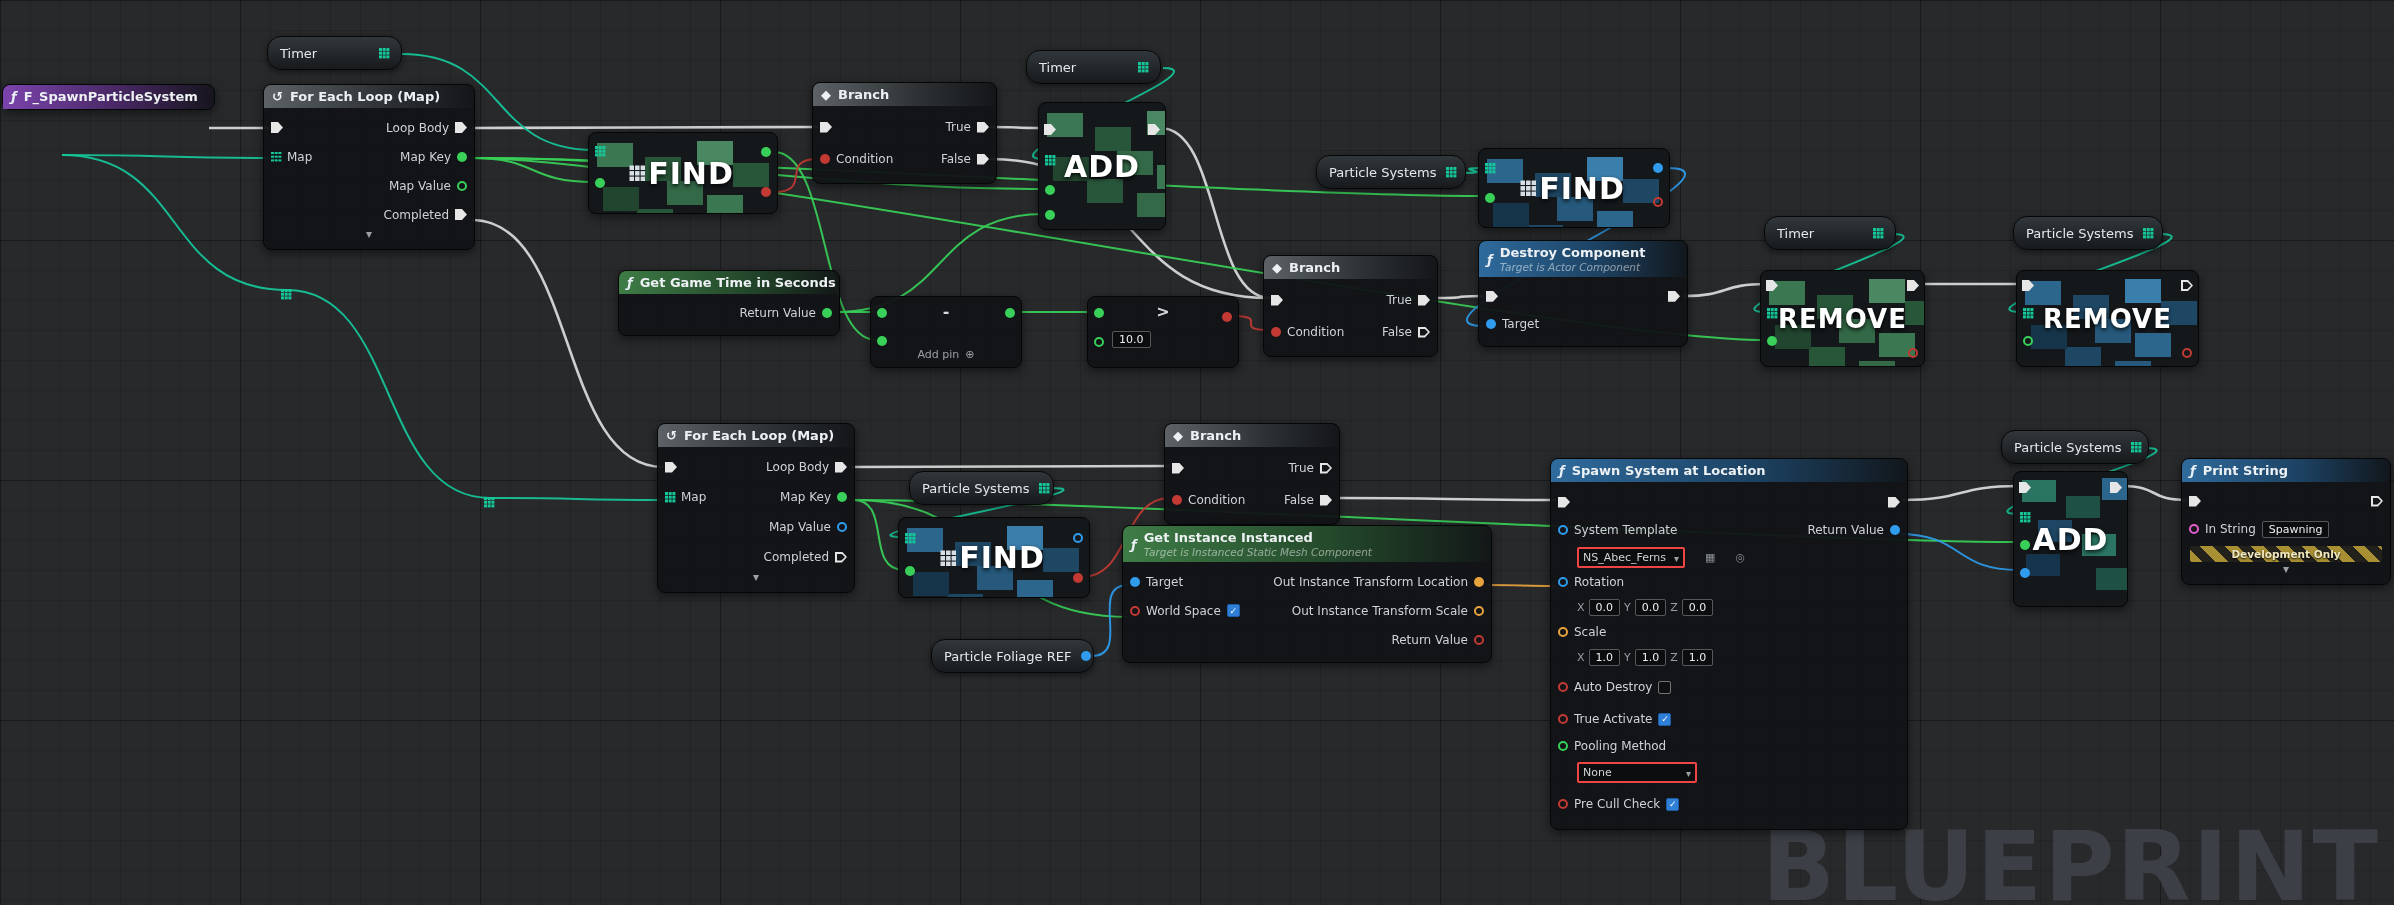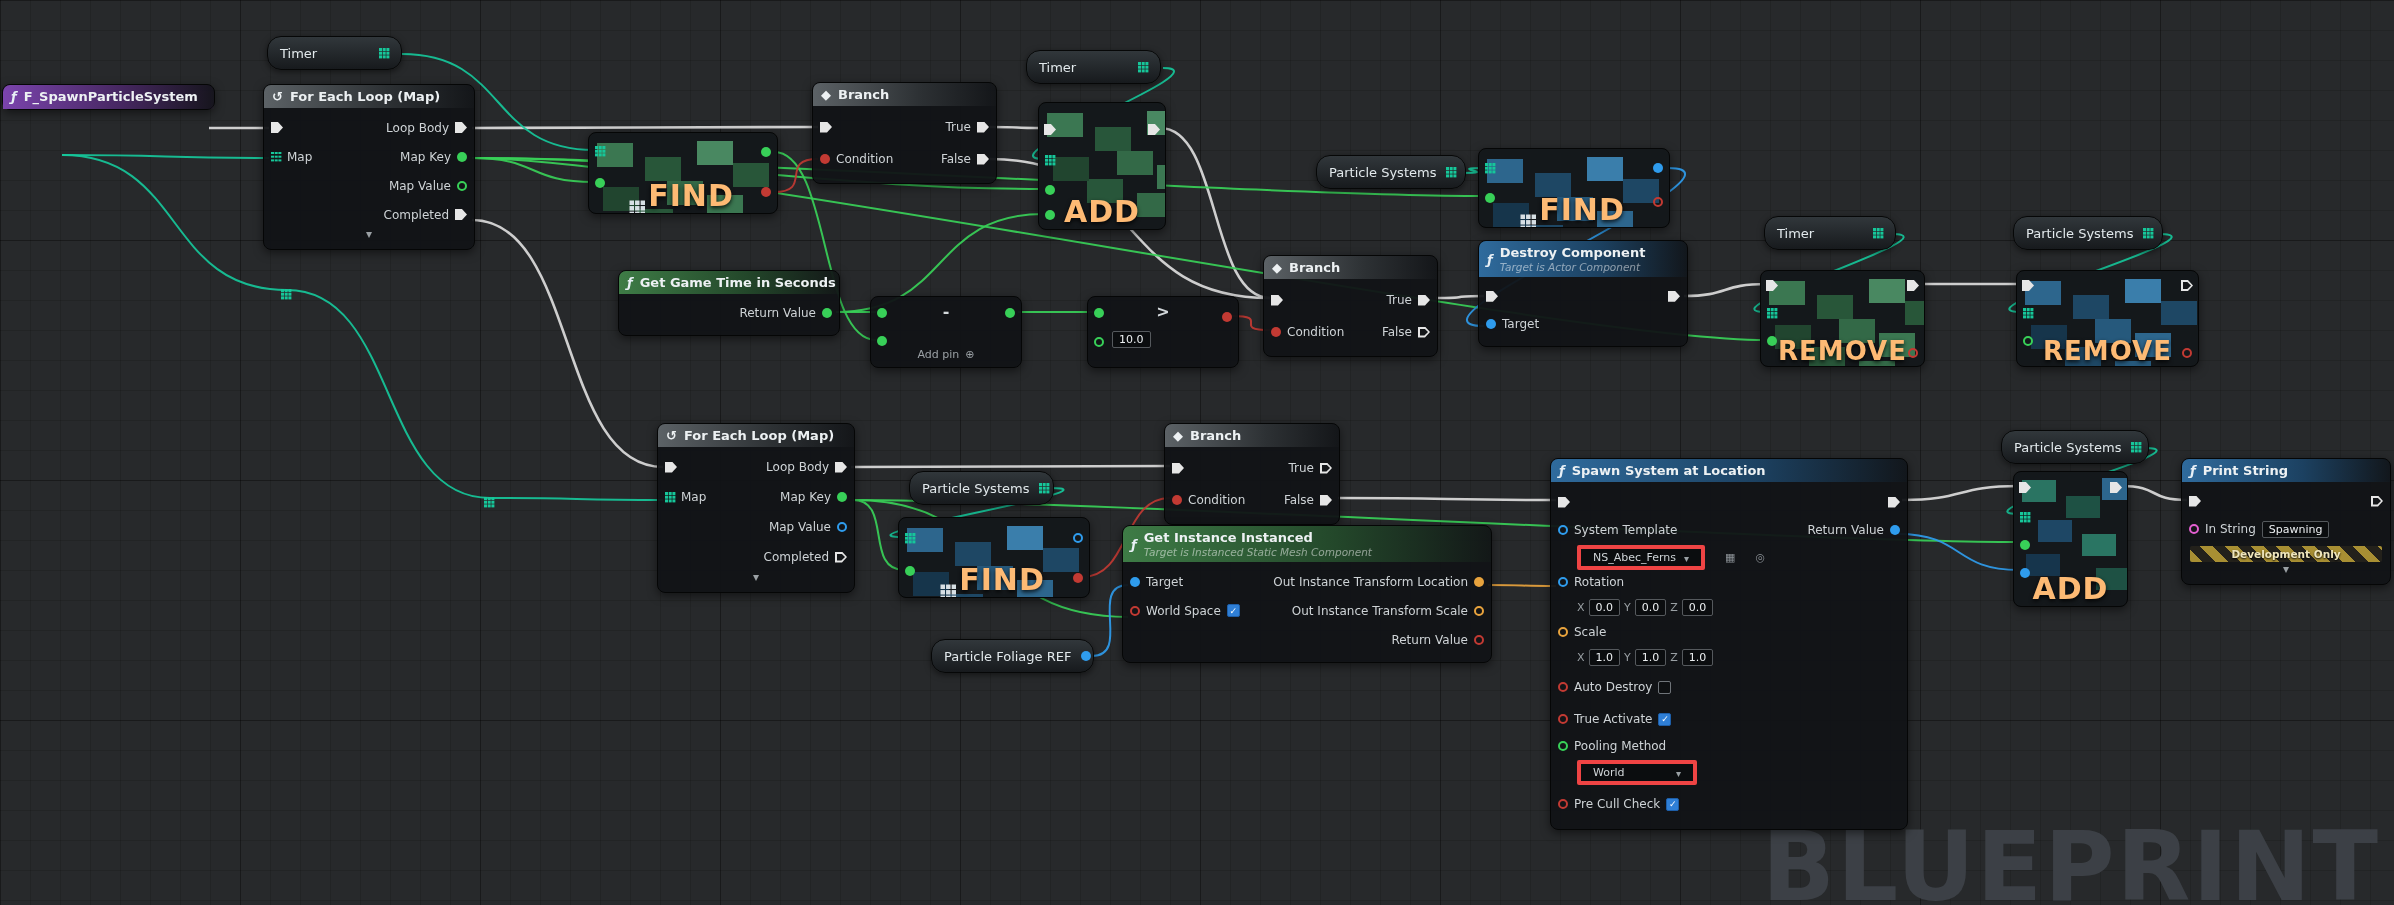--- a/index.html
+++ b/index.html
@@ -49,22 +49,22 @@
   .gp{position:relative;width:10px;height:10px;flex:none;color:#16c79a;display:inline-block}
   .gp::before{content:"";position:absolute;left:0;top:0;width:2.6px;height:2.6px;background:currentColor;
     box-shadow:3.7px 0 0 currentColor,7.4px 0 0 currentColor,0 3.7px 0 currentColor,
     3.7px 3.7px 0 currentColor,7.4px 3.7px 0 currentColor,0 7.4px 0 currentColor,
     3.7px 7.4px 0 currentColor,7.4px 7.4px 0 currentColor}
   .gpw{color:#d7dfe4;transform:scale(1.5);margin-right:6px}
 
   
   .fld{background:#0b0d0f;border:1px solid #55595d;border-radius:2px;padding:1px 6px;
     font-size:11px;color:#eceff1;min-width:30px;text-align:center;display:inline-block}
-  .dd{display:inline-flex;align-items:flex-end;gap:8px;background:#0b0d0f;border:4px solid #ef4444;
-    border-radius:2px;padding:2px 12px;font-size:11px;color:#ced3d6}
+  .dd{display:inline-flex;align-items:flex-end;gap:8px;background:#0b0d0f;border:2px solid #ef4444;
+    border-radius:2px;padding:2px 4px;font-size:11px;color:#ced3d6}
   .dd.wide{min-width:120px;justify-content:space-between}
   .ddar{color:#9aa0a4;font-size:10px}
   .tico{color:#8b9196;font-size:11px;margin-left:4px}
   .cb{width:13px;height:13px;border:1px solid #6f7479;background:#0d0f11;border-radius:2px;
     display:inline-flex;align-items:center;justify-content:center;font-size:9px;color:#fff;flex:none}
   .cb.on{background:#2f7fd6;border-color:#1d5ea8}
   .axis{color:#9aa0a4;font-size:11px}
   .vrow{gap:4px;justify-content:flex-start}
 
   
@@ -77,22 +77,22 @@
   .camo{position:absolute;inset:0;opacity:.95}
   .camoG::before{content:"";position:absolute;left:8px;top:10px;width:36px;height:24px;background:#3e7d55;
     box-shadow:48px 14px 0 #2a5a3c,100px -2px 0 #4c8f66,136px 20px 0 #2a5a3c,70px 38px 0 #356e4a,
     6px 44px 0 #224831,110px 52px 0 #3e7d55,40px 66px 0 #2a5a3c,90px 80px 0 #356e4a}
   .camoB::before{content:"";position:absolute;left:8px;top:10px;width:36px;height:24px;background:#2f6b94;
     box-shadow:48px 14px 0 #1f4a69,100px -2px 0 #3d84b4,136px 20px 0 #1f4a69,70px 38px 0 #285d82,
     6px 44px 0 #17374f,110px 52px 0 #2f6b94,40px 66px 0 #1f4a69,90px 80px 0 #285d82}
   .camoT::before{content:"";position:absolute;left:8px;top:8px;width:34px;height:22px;background:#2c7a67;
     box-shadow:44px 16px 0 #1f5547,80px -2px 0 #2f6b94,16px 40px 0 #1f4a69,60px 54px 0 #2c7a67,
     4px 74px 0 #17374f,74px 88px 0 #1f5547}
-  .big{position:absolute;inset:0;display:flex;align-items:flex-end;justify-content:center;
-    font-size:30px;font-weight:800;letter-spacing:1px;color:#fdba74;
+  .big{position:absolute;inset:0;display:flex;align-items:center;justify-content:center;
+    font-size:30px;font-weight:800;letter-spacing:1px;color:#ffffff;
     text-shadow:0 2px 4px rgba(0,0,0,.85);z-index:2}
   .apin{position:absolute;z-index:3;display:inline-flex}
 
   
   .opsym{position:absolute;top:5px;left:0;right:0;text-align:center;color:#d4d9dc;
     font-size:16px;font-weight:bold;z-index:2}
   .addpin{position:absolute;bottom:6px;left:0;right:0;display:flex;justify-content:center;gap:6px;
     color:#9aa0a4;font-size:11px;z-index:2}
 
   .devband{margin:3px 8px 2px;padding:2px 0;text-align:center;font-size:10.5px;font-weight:bold;
@@ -700,21 +700,21 @@
           </span>
         </div>
       <div class="row" style="min-height:22px">
           <span class="pl">
             <i class="cp c-green h"></i>
             <span class="plabel">Pooling Method</span>
           </span>
         </div>
       <div class="row ind" style="min-height:30px">
           <span class="dd wide">
-            <span>World</span>
+            <span>None</span>
             <span class="ddar">▾</span>
           </span>
         </div>
       <div class="row" style="min-height:34px">
           <span class="pl">
             <i class="cp c-red h"></i>
             <span class="plabel">Pre Cull Check</span>
             <span class="cb on">
               <span>✓</span>
             </span>

